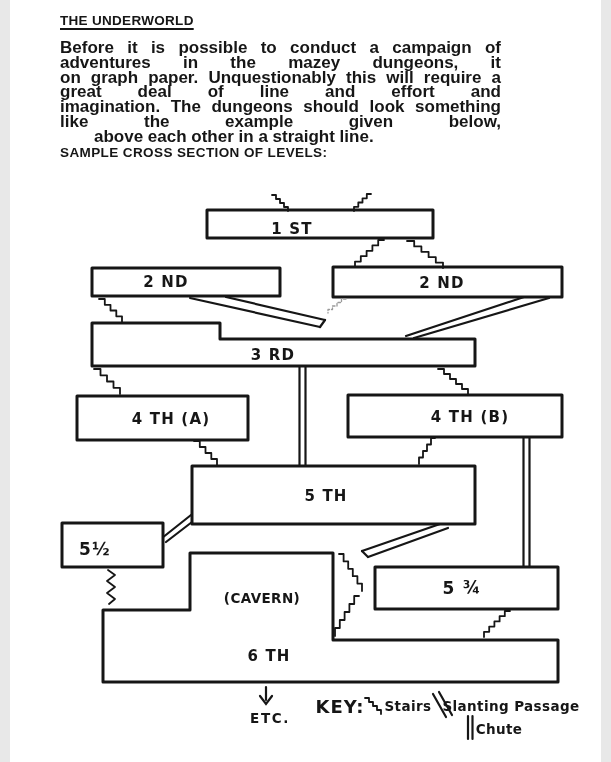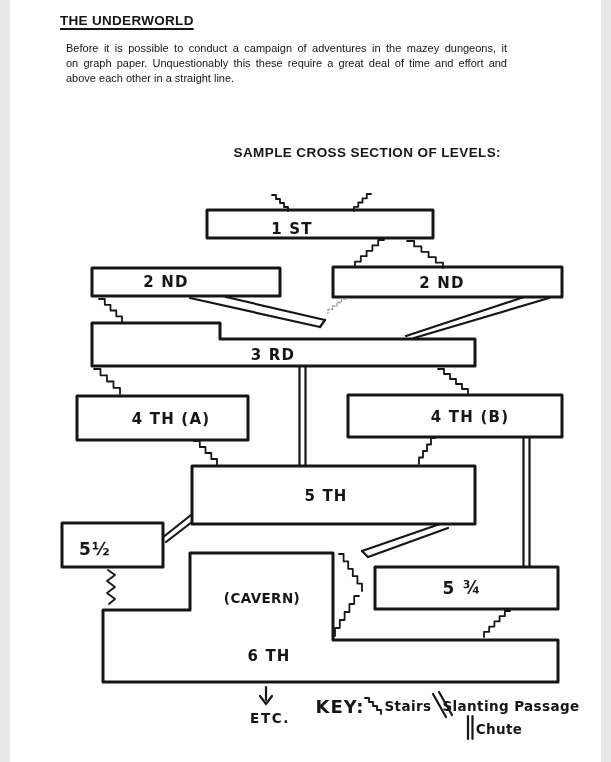--- a/index.html
+++ b/index.html
@@ -7,27 +7,27 @@
     position:relative; width:591px; height:762px; background:#ffffff;
     margin:0 auto; overflow:hidden;
     font-family:"Liberation Sans", sans-serif; color:#161616;
   }
   .title {
     position:absolute; left:50px; top:13px;
     font-size:13.5px; font-weight:700; letter-spacing:.3px;
     text-decoration:underline; text-underline-offset:3px; text-decoration-thickness:1.5px;
   }
   .para {
-    position:absolute; left:56px; top:41px; width:441px;
-    font-size:11px; line-height:14.8px; font-weight:400;
+    position:absolute; left:50px; top:41px; width:441px;
+    font-size:17px; line-height:14.8px; font-weight:700;
   }
   .pline { text-align:justify; text-align-last:justify; white-space:normal; }
-  .pline.last { text-align-last:left; }
+  .pline.last { text-align-last:left;margin-left:34px; }
   .subhead {
-    position:absolute; left:50px; top:145px; width:441px; text-align:right;
+    position:absolute; left:50px; top:145px; width:441px; text-align:left;
     font-size:13.5px; font-weight:700; letter-spacing:.4px;
   }
   svg.diagram { position:absolute; left:0; top:0; }
   .lvl  { fill:#ffffff; stroke:#161616; stroke-width:3; stroke-linejoin:round; }
   .conn { stroke:#161616; stroke-width:2.2; stroke-linecap:round; fill:none; }
   .stairs { stroke:#161616; stroke-width:1.8; fill:none; stroke-linecap:round; stroke-linejoin:round; }
   .stairs.faint { stroke:#9a9a9a; stroke-width:1.3; stroke-dasharray:2.5 2; }
   .hand { font-family:"DejaVu Sans", sans-serif; font-weight:700; fill:#161616;
           font-size:15px; letter-spacing:1.2px; text-anchor:middle; }
   .hand.big { font-size:17px; }
@@ -36,21 +36,22 @@
 </style>
 </head>
 <body>
 
 <div class="page">
 
   <div class="title">THE UNDERWORLD</div>
 
   <div class="para">
     <div class="pline">Before it is possible to conduct a campaign of adventures in the mazey dungeons, it</div>
-    <div class="pline">on graph paper. Unquestionably this these require a great deal of time and effort and</div>
+    <div class="pline">on graph paper. Unquestionably this will require a great deal of line and effort and</div>
+    <div class="pline">imagination. The dungeons should look something like the example given below,</div>
     <div class="pline last">above each other in a straight line.</div>
   </div>
 
   <div class="subhead">SAMPLE CROSS SECTION OF LEVELS:</div>
 
   <svg class="diagram" width="611" height="762" viewBox="0 0 611 762">
 
     <g>
       <line class="conn" x1="289.5" y1="365" x2="289.5" y2="466"></line>
       <line class="conn" x1="295.5" y1="365" x2="295.5" y2="466"></line>

